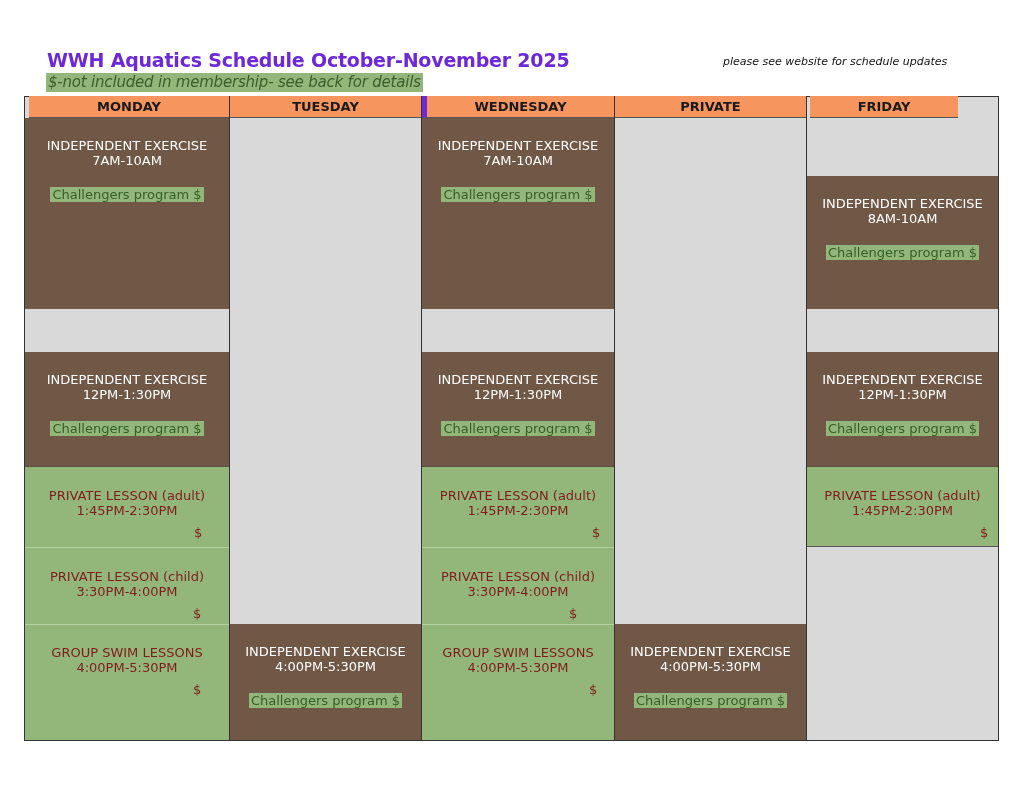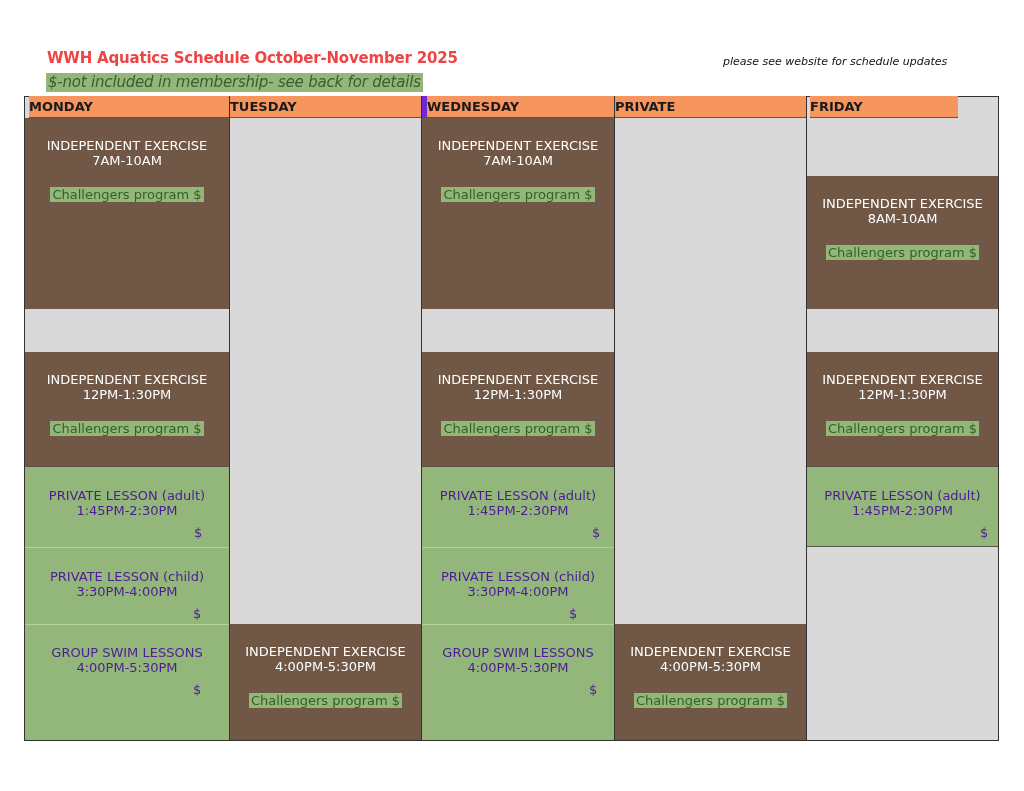--- a/index.html
+++ b/index.html
@@ -1,30 +1,30 @@
 <!DOCTYPE html>
 <html><head>
 <meta charset="utf-8">
 <style>
   html, body { margin:0; padding:0; background:#ffffff; }
   body { width:1024px; height:791px; position:relative; overflow:hidden;
          font-family:"DejaVu Sans","Liberation Sans",sans-serif; }
-  .title { position:absolute; left:47px; top:49px; font-size:15px; font-weight:bold; color:#ef4444;
+  .title { position:absolute; left:47px; top:49px; font-size:19px; font-weight:bold; color:#6d28d9;
            letter-spacing:-0.2px; }
   .note { position:absolute; left:723px; top:55px; font-size:11px; font-style:italic; color:#111; }
   .legend { position:absolute; left:46px; top:73px; height:19px; padding:0 2px; background:#93b67a;
             font-size:15px; font-style:italic; color:#3b5e2c; line-height:19px; letter-spacing:-0.2px; }
   .grid { position:absolute; left:24px; top:96px; width:975px; height:645px; background:#d9d9d9;
           border:1px solid #333; box-sizing:border-box; }
   .hdr { position:absolute; top:96px; height:22px; background:#f6955e; color:#1a1a1a;
-         font-size:13px; font-weight:bold; text-align:left; line-height:22px;
+         font-size:13px; font-weight:bold; text-align:center; line-height:22px;
          box-sizing:border-box; border-bottom:1px solid #555; }
   .cell { position:absolute; box-sizing:border-box; text-align:center; font-weight:normal; font-size:13px; }
   .brown { background:#705746; color:#ffffff; }
-  .green { background:#93b67a; color:#4c1d95; }
+  .green { background:#93b67a; color:#7f1d1d; }
   .cell .t1 { display:block; }
   .cell .chip { display:inline-block; background:#93b67a; color:#345f27; padding:0 2px; font-size:13px; }
   .cell .dollar { position:absolute; font-size:13px; }
   .vline { position:absolute; top:96px; width:1px; background:#333; }
 </style>
 </head>
 <body>
 
 <div class="title">WWH Aquatics Schedule October-November 2025</div>
 <div class="note">please see website for schedule updates</div>

